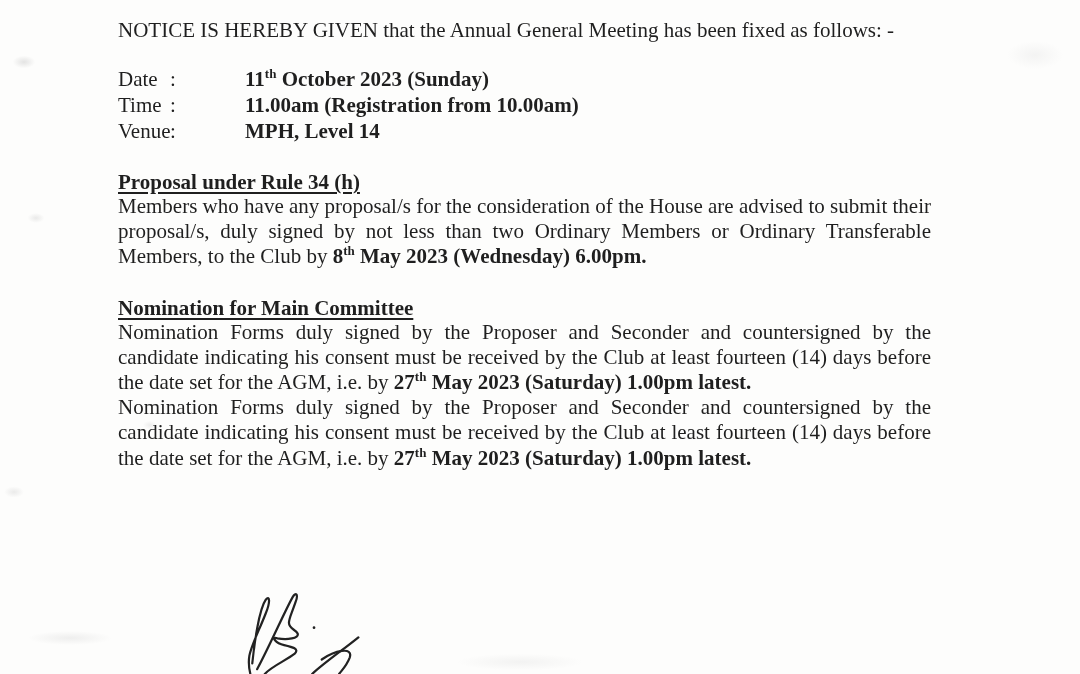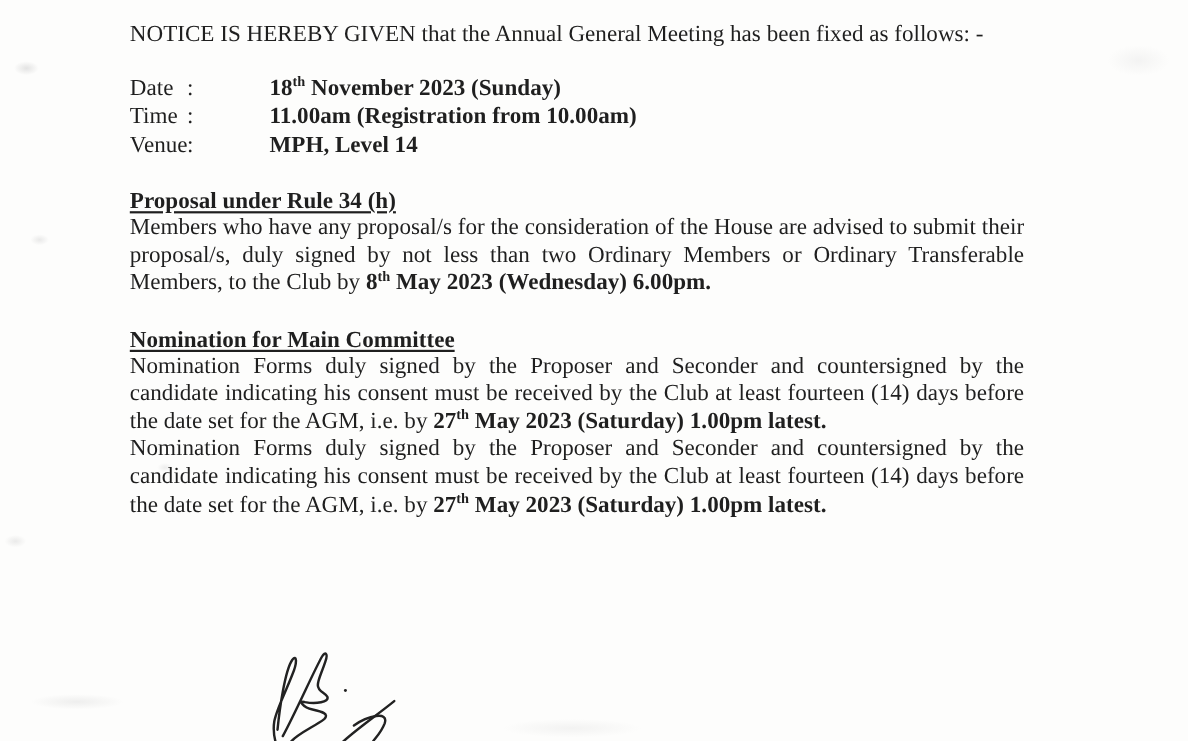--- a/index.html
+++ b/index.html
@@ -81,21 +81,21 @@
 
 <div class="page">
   <div class="content">
 
     <p class="notice-line">NOTICE IS HEREBY GIVEN that the Annual General Meeting has been fixed as follows: -</p>
 
     <div class="meeting-details">
       <div class="detail-row">
         <span class="detail-label">Date</span>
         <span class="detail-colon">:</span>
-        <span class="detail-value bold"><span>18</span><sup class="ordinal">th</sup><span> November 2023 (Sunday)</span></span>
+        <span class="detail-value bold"><span>11</span><sup class="ordinal">th</sup><span> October 2023 (Sunday)</span></span>
       </div>
       <div class="detail-row">
         <span class="detail-label">Time</span>
         <span class="detail-colon">:</span>
         <span class="detail-value">11.00am (Registration from 10.00am)</span>
       </div>
       <div class="detail-row">
         <span class="detail-label">Venue</span>
         <span class="detail-colon">:</span>
         <span class="detail-value">MPH, Level 14</span>

